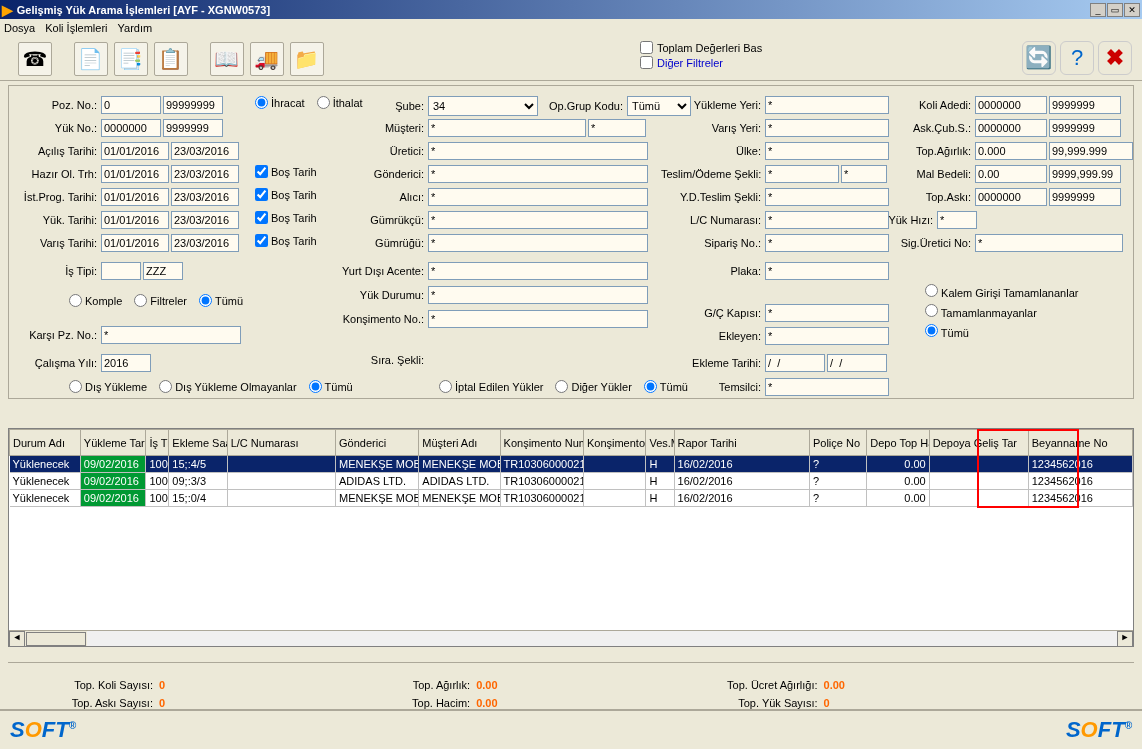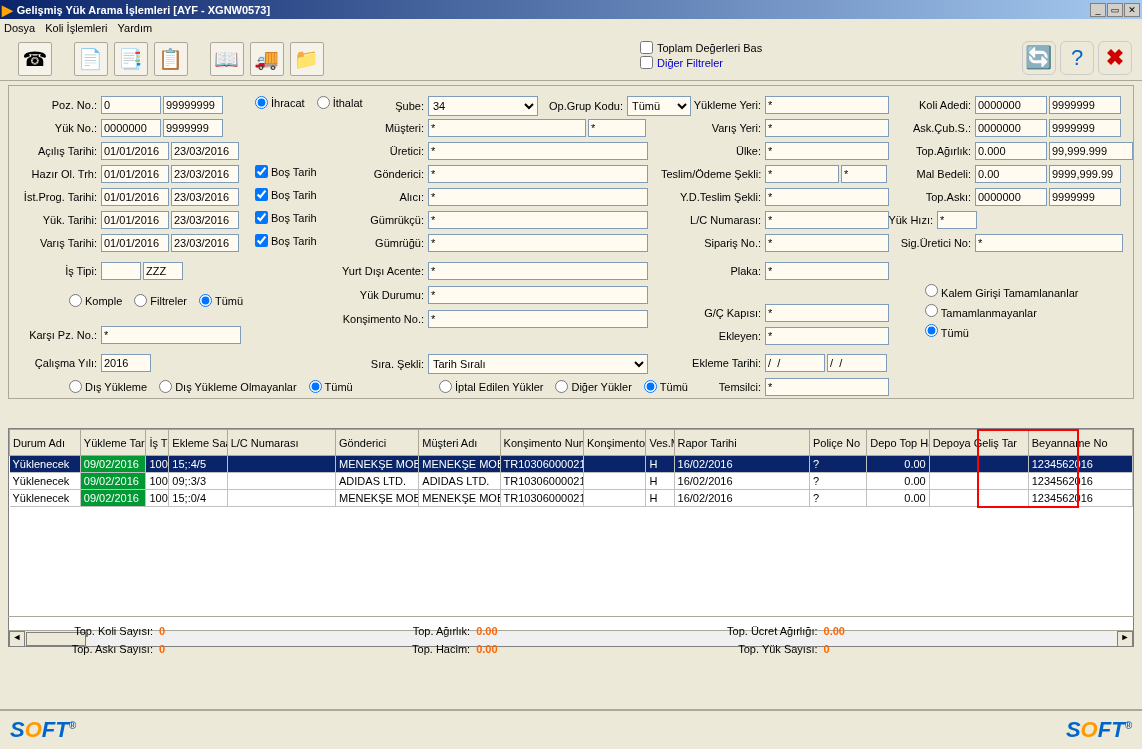--- a/index.html
+++ b/index.html
@@ -32,21 +32,21 @@
 table { border-collapse: collapse; width: 100%; font-size: 11px; table-layout: fixed; }
 th { background: #ece9d8; border: 1px solid #aca899; padding: 2px 3px; text-align: left; font-weight: normal; height: 26px; overflow: hidden; white-space: nowrap; }
 td { border-right: 1px solid #c0c0c0; border-bottom: 1px solid #c0c0c0; padding: 1px 3px; white-space: nowrap; overflow: hidden; height: 17px; }
 tr.selrow td { background: #0a246a; color: white; }
 .green-cell { background: #009933 !important; color: white; }
 .col-red { border: 2px solid red; position: absolute; pointer-events: none; }
 .hscroll { position: absolute; bottom: 0; left: 0; right: 0; height: 16px; background: #ece9d8; border-top: 1px solid #aca899; display: flex; }
 .hscroll .arrow-btn { width: 16px; height: 16px; background: #ece9d8; border: 1px solid #808080; font-size: 9px; text-align: center; cursor: pointer; }
 .hscroll .thumb { width: 60px; height: 14px; background: #ece9d8; border: 1px solid #808080; margin: 1px; }
 .hscroll .track { flex: 1; background: #f0f0f0; }
-.summary { position: absolute; left: 8px; top: 616px; width: 1126px; height: 42px; border-top: 1px solid #aca899; display: flex; padding: 8px 0; }
+.summary { position: absolute; left: 8px; top: 662px; width: 1126px; height: 42px; border-top: 1px solid #aca899; display: flex; padding: 16px 0; }
 .summary .sumcol { display: flex; flex-direction: column; gap: 6px; padding: 0 20px; }
 .summary .sumcol .srow { display: flex; }
 .summary .slabel { text-align: right; width: 95px; margin-right: 6px; }
 .summary .sval { color: #ff6600; font-weight: bold; }
 .footer { position: absolute; bottom: 0; left: 0; right: 0; height: 40px; background: #ece9d8; border-top: 2px solid #aca899; display: flex; justify-content: space-between; align-items: center; padding: 0 10px; }
 .logo { font-weight: bold; font-style: italic; font-size: 22px; }
 .logo .s { color: #0066cc; }
 .logo .o { color: #ff9900; }
 .logo sup { font-size: 10px; color: #0066cc; }
 </style>
@@ -241,21 +241,20 @@
   <div class="fld" style="left:330px;top:200px">
       <label style="width:85px">Yük Durumu:</label>
       <input type="text" style="width: 220px;" value="*">
     </div>
   <div class="fld" style="left:330px;top:224px">
       <label style="width:85px">Konşimento No.:</label>
       <input type="text" style="width: 220px;" value="*">
     </div>
   <div class="fld" style="left:330px;top:268px">
       <label style="width:85px">Sıra. Şekli:</label>
-      <select style="width:220px"><option>Tarih Sıralı</option></select>
     </div>
   <div class="fld radio-grp" style="left:430px;top:294px">
     <label>
         <input type="radio" name="iy" style="">
         <span>İptal Edilen Yükler</span>
       </label>
     <label>
         <input type="radio" name="iy" style="">
         <span>Diğer Yükler</span>
       </label>

